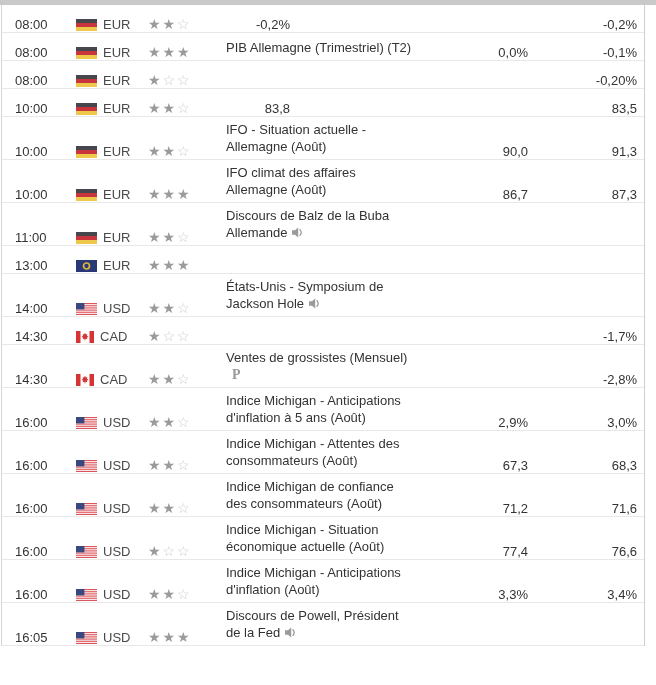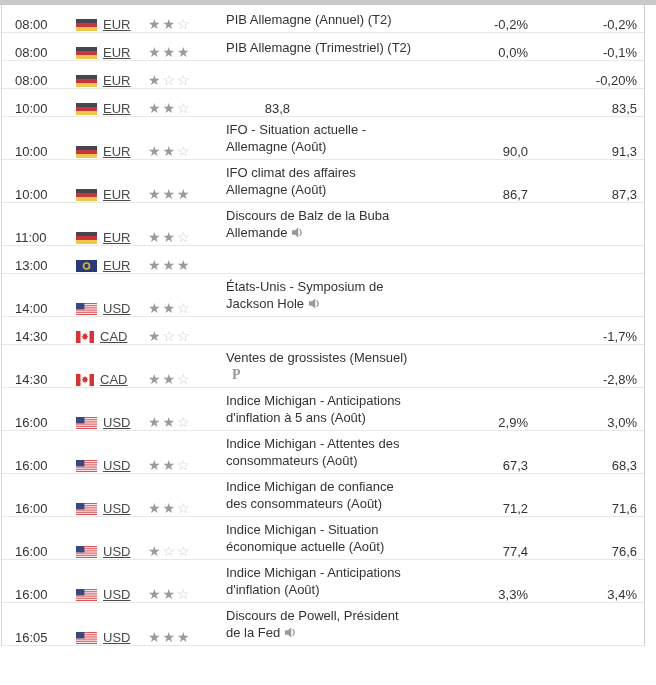--- a/index.html
+++ b/index.html
@@ -19,21 +19,21 @@
   }
   .c-time{
     width:62px;box-sizing:border-box;padding-left:13px;
     font-size:13px;color:#333;flex-shrink:0;
   }
   .c-cur{
     width:80px;box-sizing:border-box;padding-left:12px;
     display:flex;align-items:center;gap:6px;flex-shrink:0;
   }
   .c-cur svg{display:block;flex-shrink:0;}
-  .cur-code{font-size:13px;color:#4a4a4a;text-decoration:underline;}
+  .cur-code{font-size:13px;color:#4a4a4a;}
   .c-imp{
     width:82px;box-sizing:border-box;padding-left:4px;
     font-size:14px;letter-spacing:2px;flex-shrink:0;white-space:nowrap;
   }
   .star-filled{color:#9b9b9b;}
   .star-empty{color:#cccccc;}
   .c-event{
     width:238px;box-sizing:border-box;flex-shrink:0;
     font-size:13px;color:#333;line-height:17px;padding:4px 0;
   }
@@ -64,23 +64,20 @@
       <span class="flag-holder">
           <svg width="21" height="12" viewBox="0 0 21 12">
     <rect x="0" y="0" width="21" height="4" fill="#46464e"></rect>
     <rect x="0" y="4" width="21" height="4" fill="#c9353c"></rect>
     <rect x="0" y="8" width="21" height="4" fill="#edc84a"></rect>
   </svg>
         </span>
       <span class="cur-code">EUR</span>
     </div>
     <div class="c-imp"><span class="star-filled">★★</span><span class="star-empty">☆</span></div>
-    <div class="c-event">
-      <a>PIB Allemagne (Annuel) (T2)</a>
-    </div>
     <div class="c-v1">-0,2%</div>
     <div class="c-v2">-0,2%</div>
   </div>
 
   <div class="row">
     <div class="c-time">08:00</div>
     <div class="c-cur">
       <span class="flag-holder">
           <svg width="21" height="12" viewBox="0 0 21 12">
     <rect x="0" y="0" width="21" height="4" fill="#46464e"></rect>

